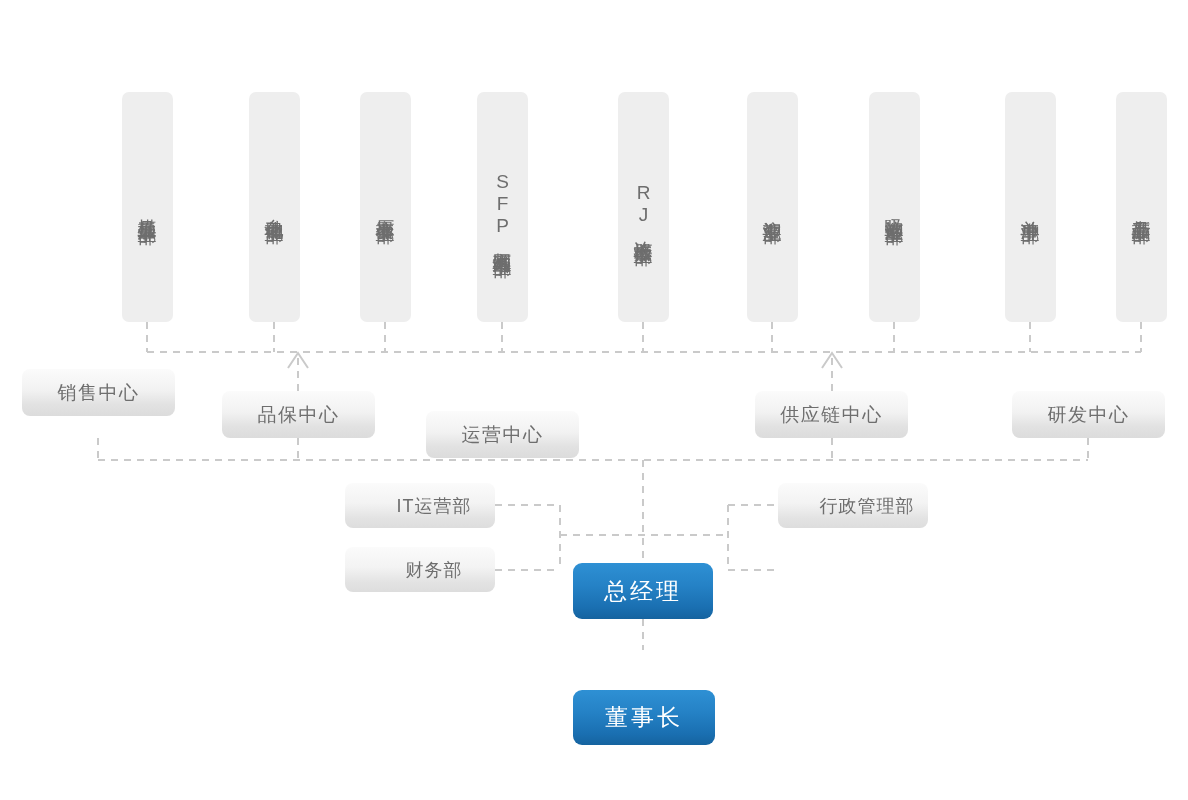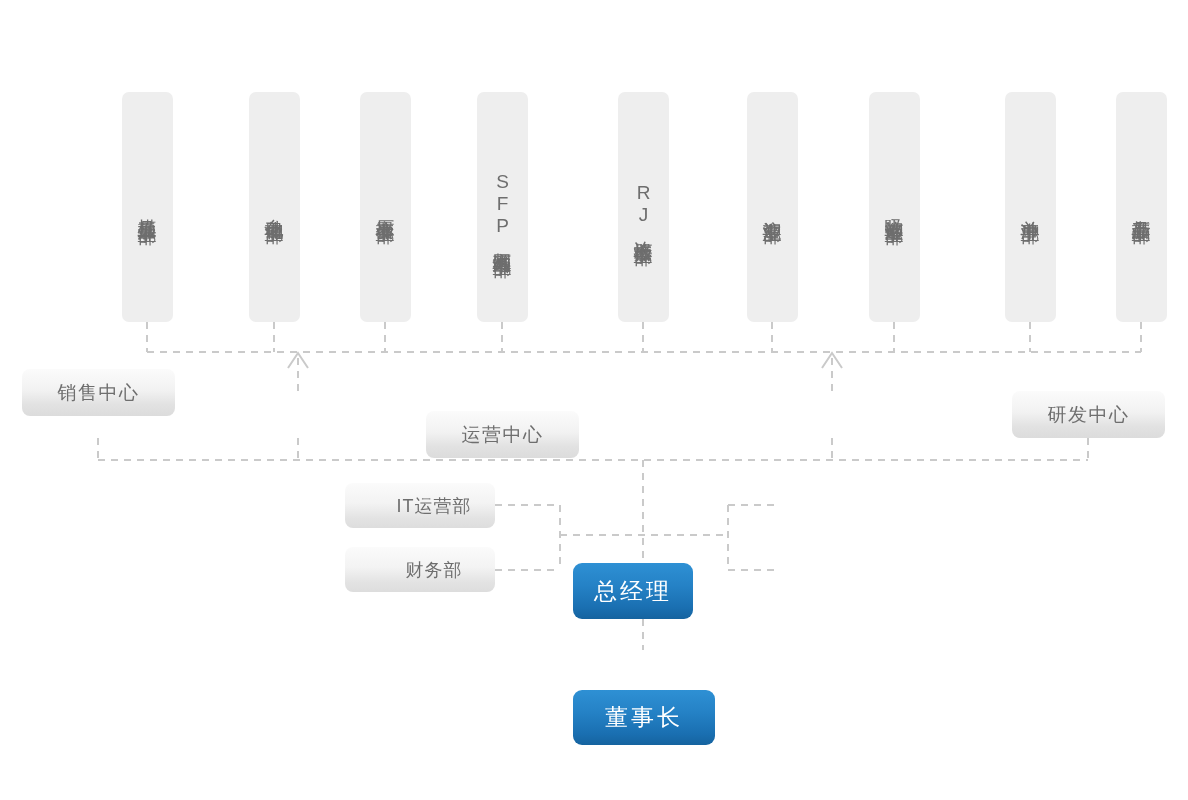--- a/index.html
+++ b/index.html
@@ -185,41 +185,50 @@
   </div>
 
   <div class="vbox" style="left:1116px; top:92px; width:51px; height:230px;">
     <span class="vtext">新产品事业部</span>
   </div>
 
   <div class="gbox" style="left:22px; top:369px; width:153px; height:47px;">
     <span>销售中心</span>
   </div>
 
+  <div class="gbox" style="left:222px; top:391px; width:153px; height:47px;">
+    <span>品保中心</span>
+  </div>
 
   <div class="gbox" style="left:426px; top:411px; width:153px; height:47px;">
     <span>运营中心</span>
   </div>
 
+  <div class="gbox" style="left:755px; top:391px; width:153px; height:47px;">
+    <span>供应链中心</span>
+  </div>
 
   <div class="gbox" style="left:1012px; top:391px; width:153px; height:47px;">
     <span>研发中心</span>
   </div>
 
   <div class="dbox" style="left:345px; top:483px; width:150px; height:45px;">
     <span>IT运营部</span>
   </div>
 
   <div class="dbox" style="left:345px; top:547px; width:150px; height:45px;">
     <span>财务部</span>
   </div>
 
-
-
-  <div class="bbox" style="left:573px; top:563px; width:120px; height:56px;">
+  <div class="dbox" style="left:778px; top:483px; width:150px; height:45px;">
+    <span>行政管理部</span>
+  </div>
+
+
+  <div class="bbox" style="left:573px; top:563px; width:140px; height:56px;">
     <span>总经理</span>
   </div>
 
   <div class="bbox" style="left:573px; top:648px; width:142px; height:55px;margin-top:42px;">
     <span>董事长</span>
   </div>
 
 </div>
 
 </body></html>

